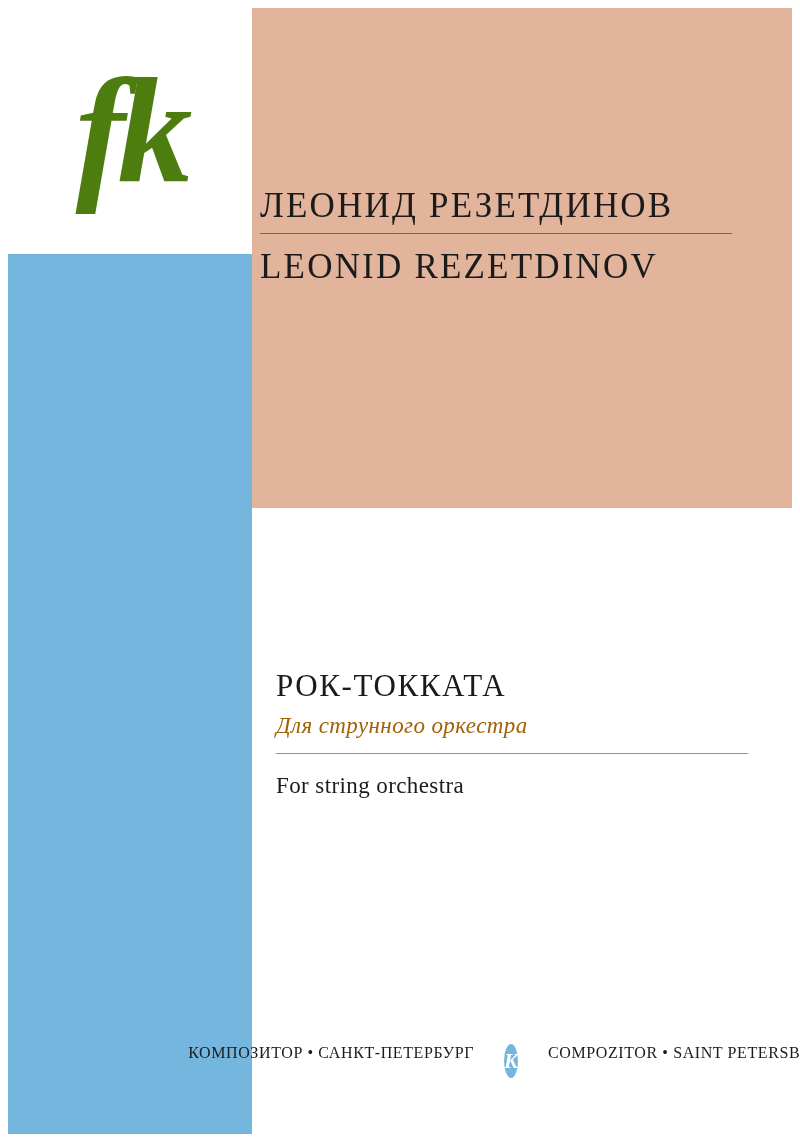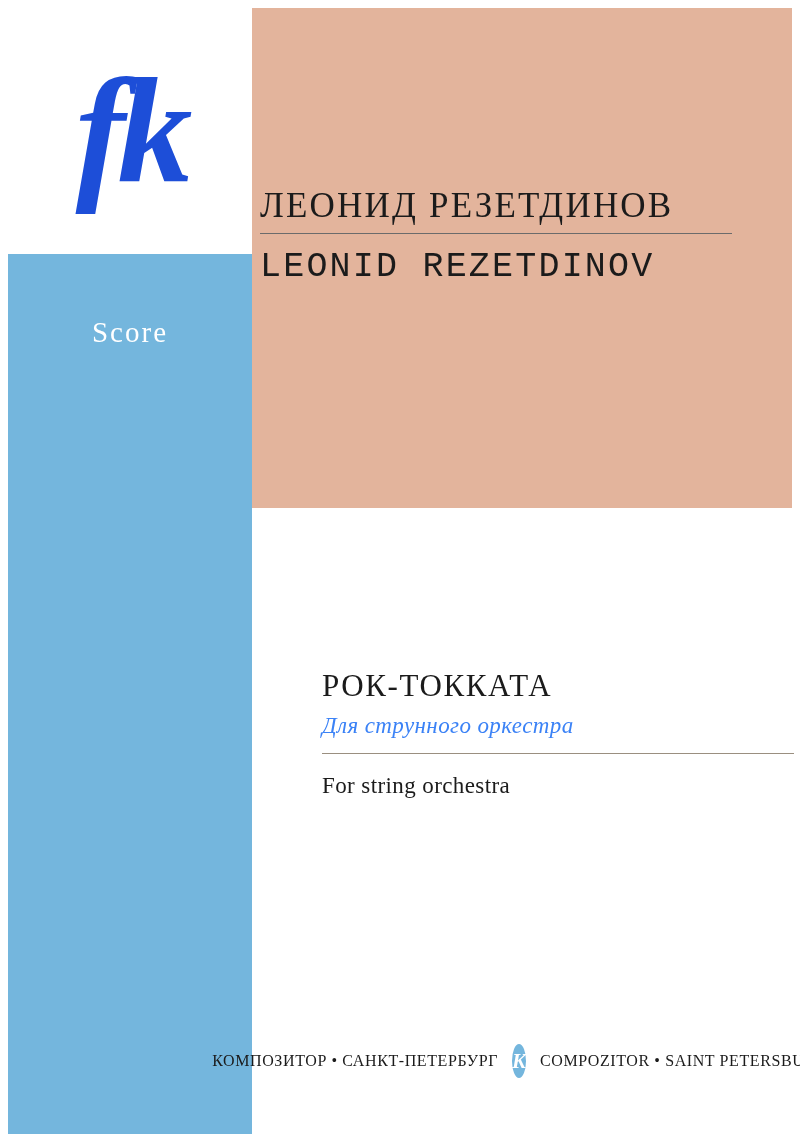--- a/index.html
+++ b/index.html
@@ -58,21 +58,21 @@
     top: 0;
     width: 244px;
     height: 246px;
     display: flex;
     align-items: center;
     justify-content: center;
     font-family: "Liberation Serif", serif;
     font-style: italic;
     font-weight: 700;
     font-size: 150px;
-    color: #1d4ed8;
+    color: #4d7c0f;
     letter-spacing: -8px;
     line-height: 1;
     user-select: none;
   }
 
   .score-label {
     position: absolute;
     left: 8px;
     top: 316px;
     width: 244px;
@@ -100,51 +100,50 @@
     white-space: nowrap;
   }
   .composer-rule {
     margin-top: 7px;
     margin-bottom: 13px;
     height: 1px;
     background: #6b6b6b;
     width: 472px;
   }
   .composer-en {
-    font-family: Liberation Mono, monospace;
+    font-family: Liberation Serif, serif;
     font-size: 35px;
     color: #1b1b1b;
     letter-spacing: 2.2px;
     text-transform: uppercase;
     font-variant: small-caps;
     white-space: nowrap;
   }
 
   
   .title-wrap {
     position: absolute;
     left: 276px;
     top: 668px;
     width: 476px;
-    margin-left: 46px;
   }
   .title-ru {
     font-family: "Liberation Serif", serif;
     font-size: 31px;
     letter-spacing: 1.6px;
     color: #1b1b1b;
     text-transform: uppercase;
     font-variant: small-caps;
   }
   .subtitle-ru {
     margin-top: 9px;
     font-family: "Liberation Serif", serif;
     font-style: italic;
     font-size: 23px;
-    color: #3b82f6;
+    color: #a16207;
     letter-spacing: 0.4px;
   }
   .title-rule {
     margin-top: 14px;
     margin-bottom: 19px;
     height: 1px;
     background: #9a8f80;
     width: 472px;
   }
   .title-en {
@@ -159,27 +158,26 @@
     margin-top: 9px;
     font-family: "Liberation Serif", serif;
     font-size: 23px;
     color: #1b1b1b;
     letter-spacing: 0.4px;
   }
 
   
   .publisher {
     position: absolute;
-    left: 260px;
+    left: 252px;
     top: 1044px;
     width: 520px;
     display: flex;
-    align-items: center;
     justify-content: center;
-    gap: 14px;
+    gap: 30px;
   }
   .publisher-text {
     font-family: "Liberation Serif", serif;
     font-size: 16px;
     letter-spacing: 0.6px;
     color: #1b1b1b;
     text-transform: uppercase;
     font-variant: small-caps;
     white-space: nowrap;
   }
@@ -205,21 +203,20 @@
 <div class="cover">
 
   <div class="blue-band"></div>
 
   <div class="tan-block"></div>
 
   <div class="logo-box">
     <div class="logo-glyph">fk</div>
   </div>
 
-  <div class="score-label">Score</div>
 
   <div class="composer-wrap">
     <div class="composer-ru">Леонид Резетдинов</div>
     <div class="composer-rule"></div>
     <div class="composer-en">Leonid Rezetdinov</div>
   </div>
 
   <div class="title-wrap">
     <div class="title-ru">Рок-токката</div>
     <div class="subtitle-ru">Для струнного оркестра</div>

